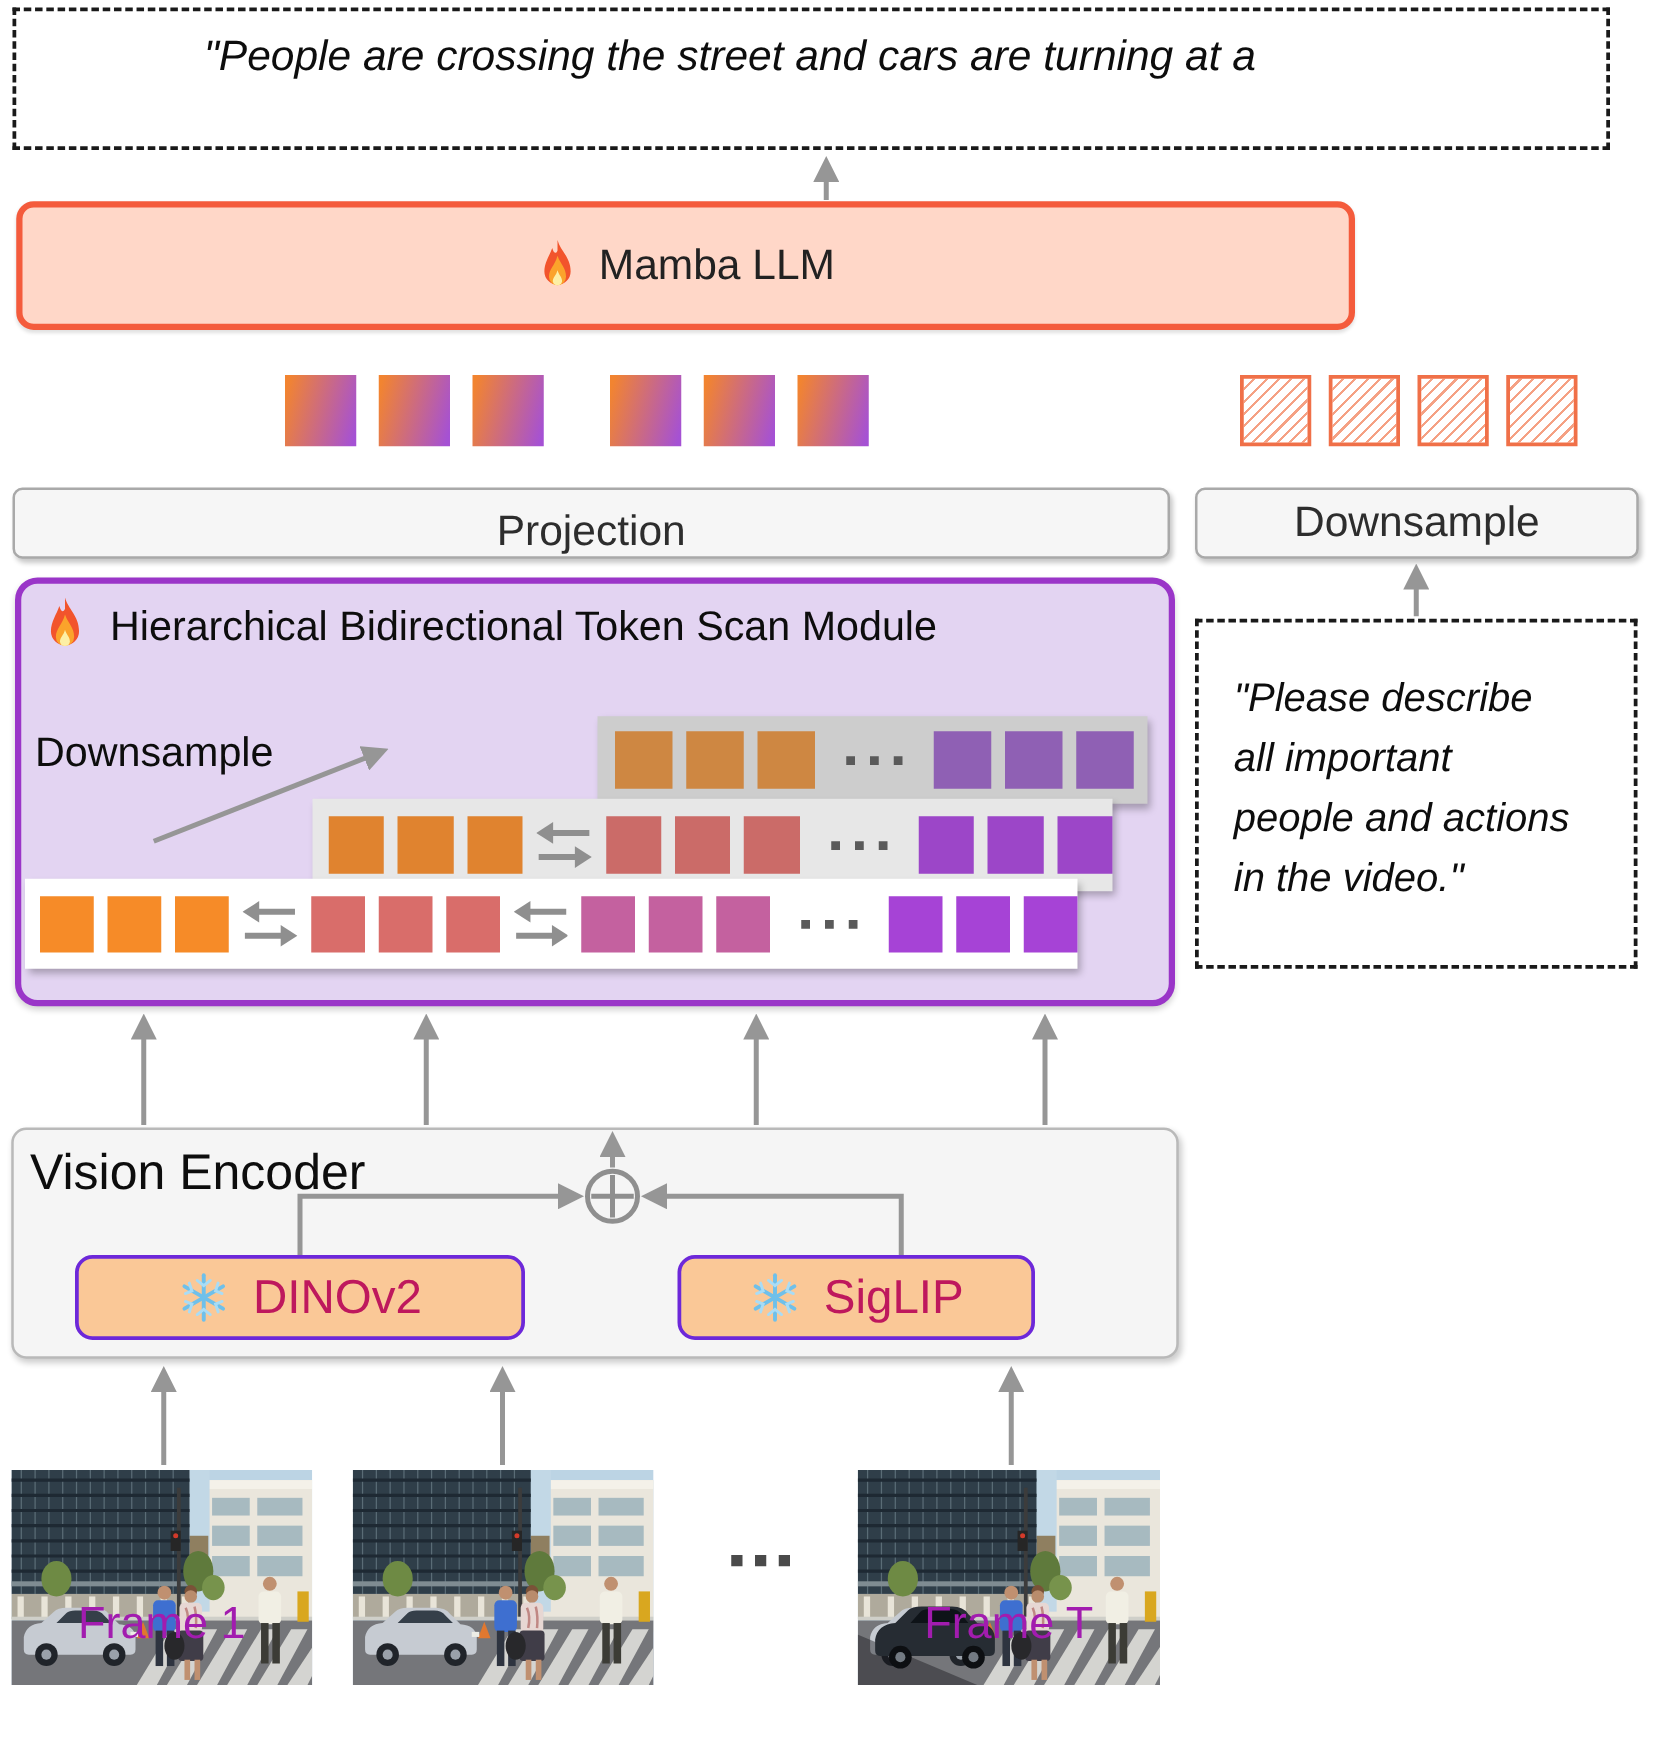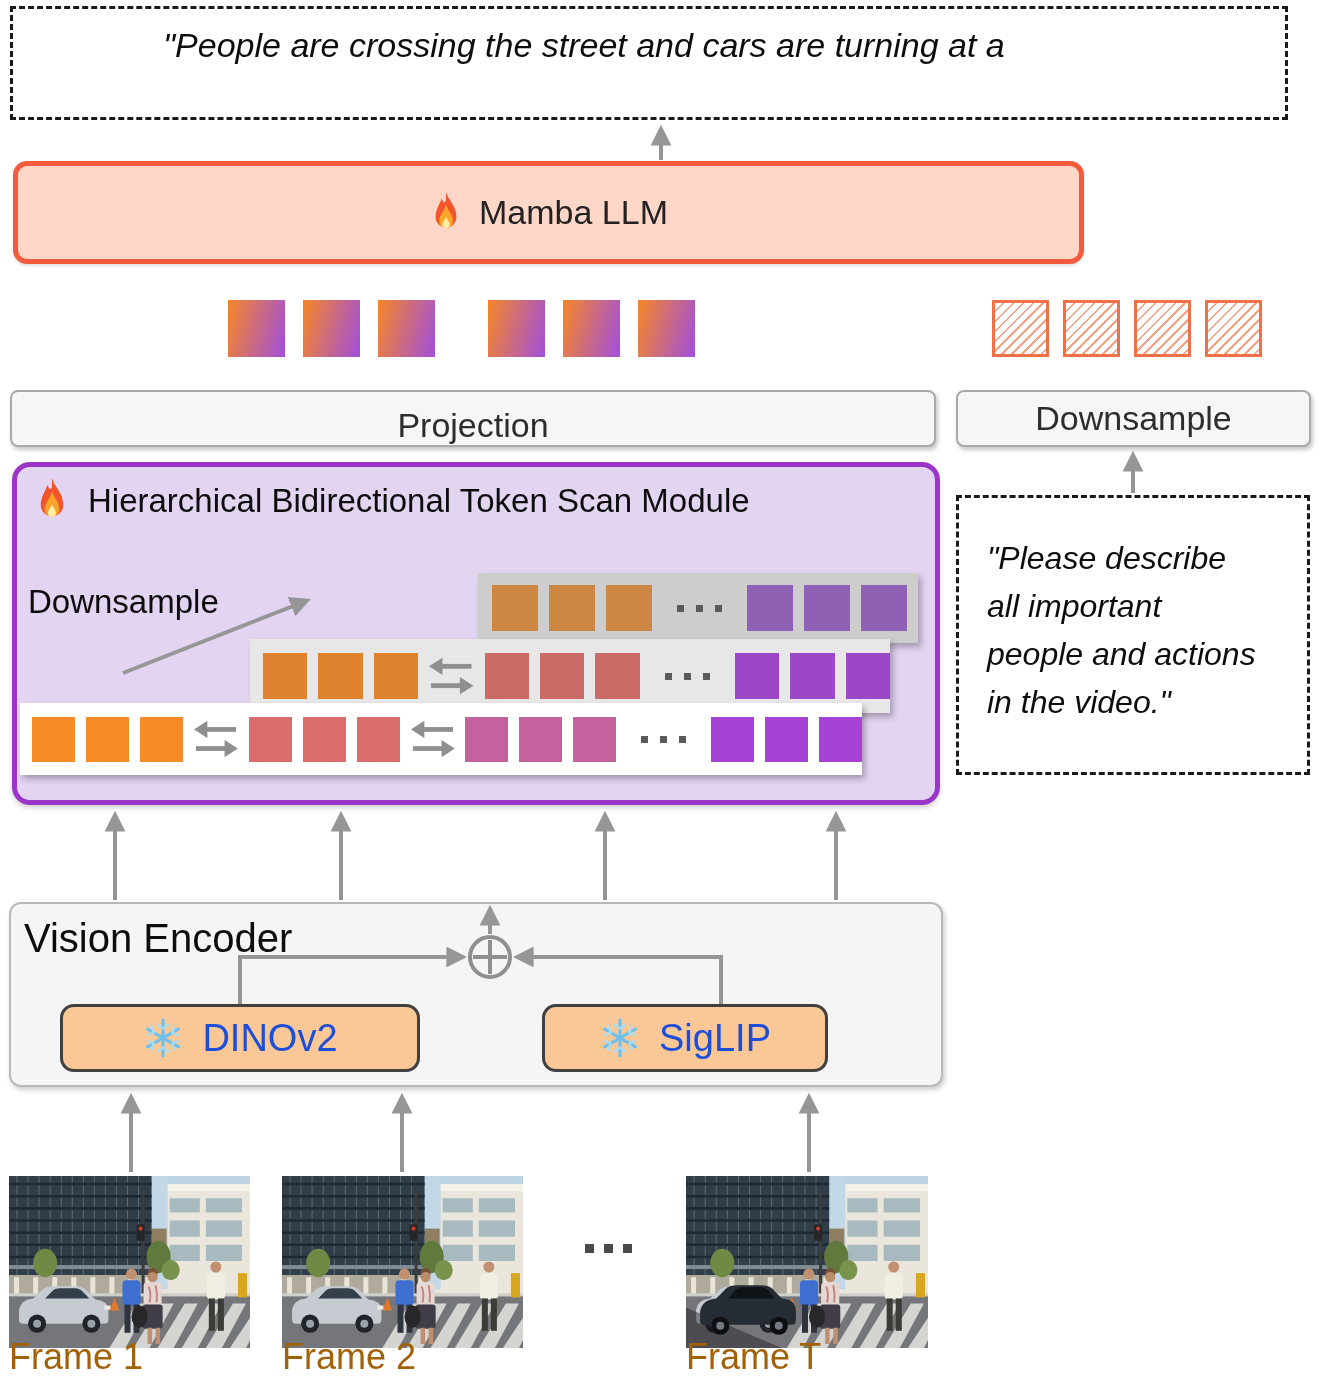--- a/index.html
+++ b/index.html
@@ -57,31 +57,31 @@
     font-style:italic; font-size:32px; line-height:48px; color:#0d0d0d; }
   .instructions-caption { position:absolute; left:956px; top:792px; width:354px;
     text-align:center; font-size:34px; color:#0d0d0d; }
 
   
   .vision-box { position:absolute; left:9px; top:902px; width:934px; height:185px;
     background:#F5F5F5; border:2px solid #B9B9B9; border-radius:12px;
     box-shadow:2px 3px 5px rgba(0,0,0,.2); }
   .vision-label { position:absolute; left:24px; top:916px; font-size:40px; color:#0d0d0d; }
   .model-box { position:absolute; top:1004px; height:68px; background:#FAC897;
-    border:3px solid #404040; border-radius:14px; display:flex; align-items:center;
-    justify-content:center; gap:18px; font-size:38px; color:#1d4ed8; }
+    border:3px solid #6d28d9; border-radius:14px; display:flex; align-items:center;
+    justify-content:center; gap:18px; font-size:38px; color:#be185d; }
   .dino   { left:60px;  width:360px; }
   .siglip { left:542px; width:286px; }
 
   
   .frame { position:absolute; top:1176px; width:241px; height:172px; overflow:hidden; }
   .frame svg { display:block; width:100%; height:100%; }
   .frame-1 { left:9px; } .frame-2 { left:282px; } .frame-t { left:686px; width:242px; }
-  .frame-label { position:absolute; top:1336px; width:241px; text-align:left;
-    font-size:36px; color:#a16207; }
+  .frame-label { position:absolute; top:1277px; width:241px; text-align:center;
+    font-size:36px; color:#a21caf; }
   .fl-1 { left:9px; } .fl-2 { left:282px; } .fl-t { left:686px; width:242px; }
   .frame-dots { position:absolute; left:585px; top:1244px; display:flex; gap:10px; }
   .frame-dots i { display:block; width:9px; height:9px; background:#4a4a4a; }
 
   
   .overlay { position:absolute; left:0; top:0; width:1328px; height:1400px;
     pointer-events:none; z-index:10; }
   .icon-svg { display:block; }
   .hidden-defs { position:absolute; width:0; height:0; overflow:hidden; }
 </style>
@@ -385,21 +385,20 @@
         <use href="#scene-b"></use>
       </svg>
   </div>
   <div class="frame-dots">
       <i></i>
       <i></i>
       <i></i>
     </div>
 
   <div class="frame-label fl-1">Frame 1</div>
-  <div class="frame-label fl-2">Frame 2</div>
   <div class="frame-label fl-t">Frame T</div>
 
   <svg class="overlay">
     <defs>
       <marker id="ah" viewBox="0 0 10 10" refX="7.5" refY="5" markerWidth="5.2" markerHeight="5.2" orient="auto-start-reverse">
         <path d="M0 0 L10 5 L0 10 z" fill="#969696"></path>
       </marker>
     </defs>
     <g stroke="#969696" stroke-width="4" fill="none">
       <line x1="661" y1="160" x2="661" y2="130" marker-end="url(#ah)"></line>

